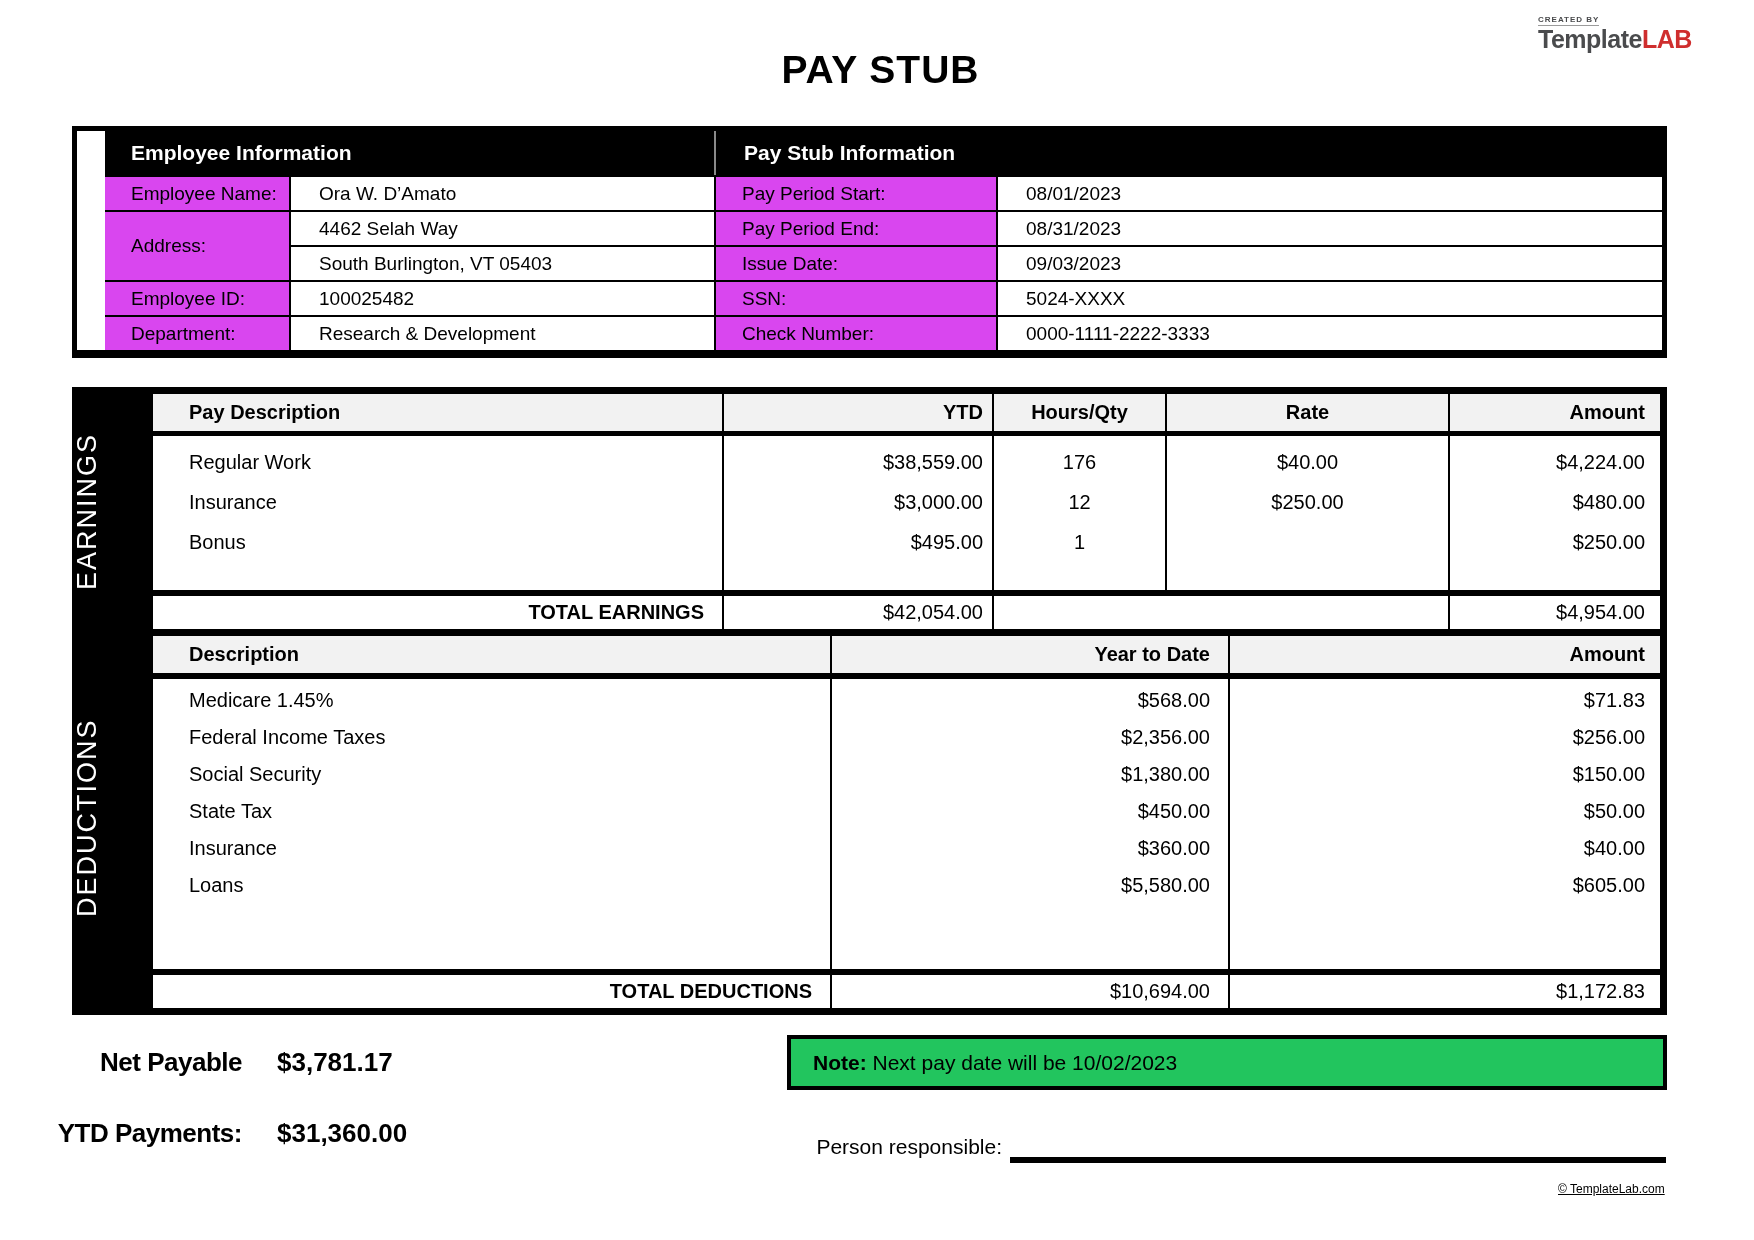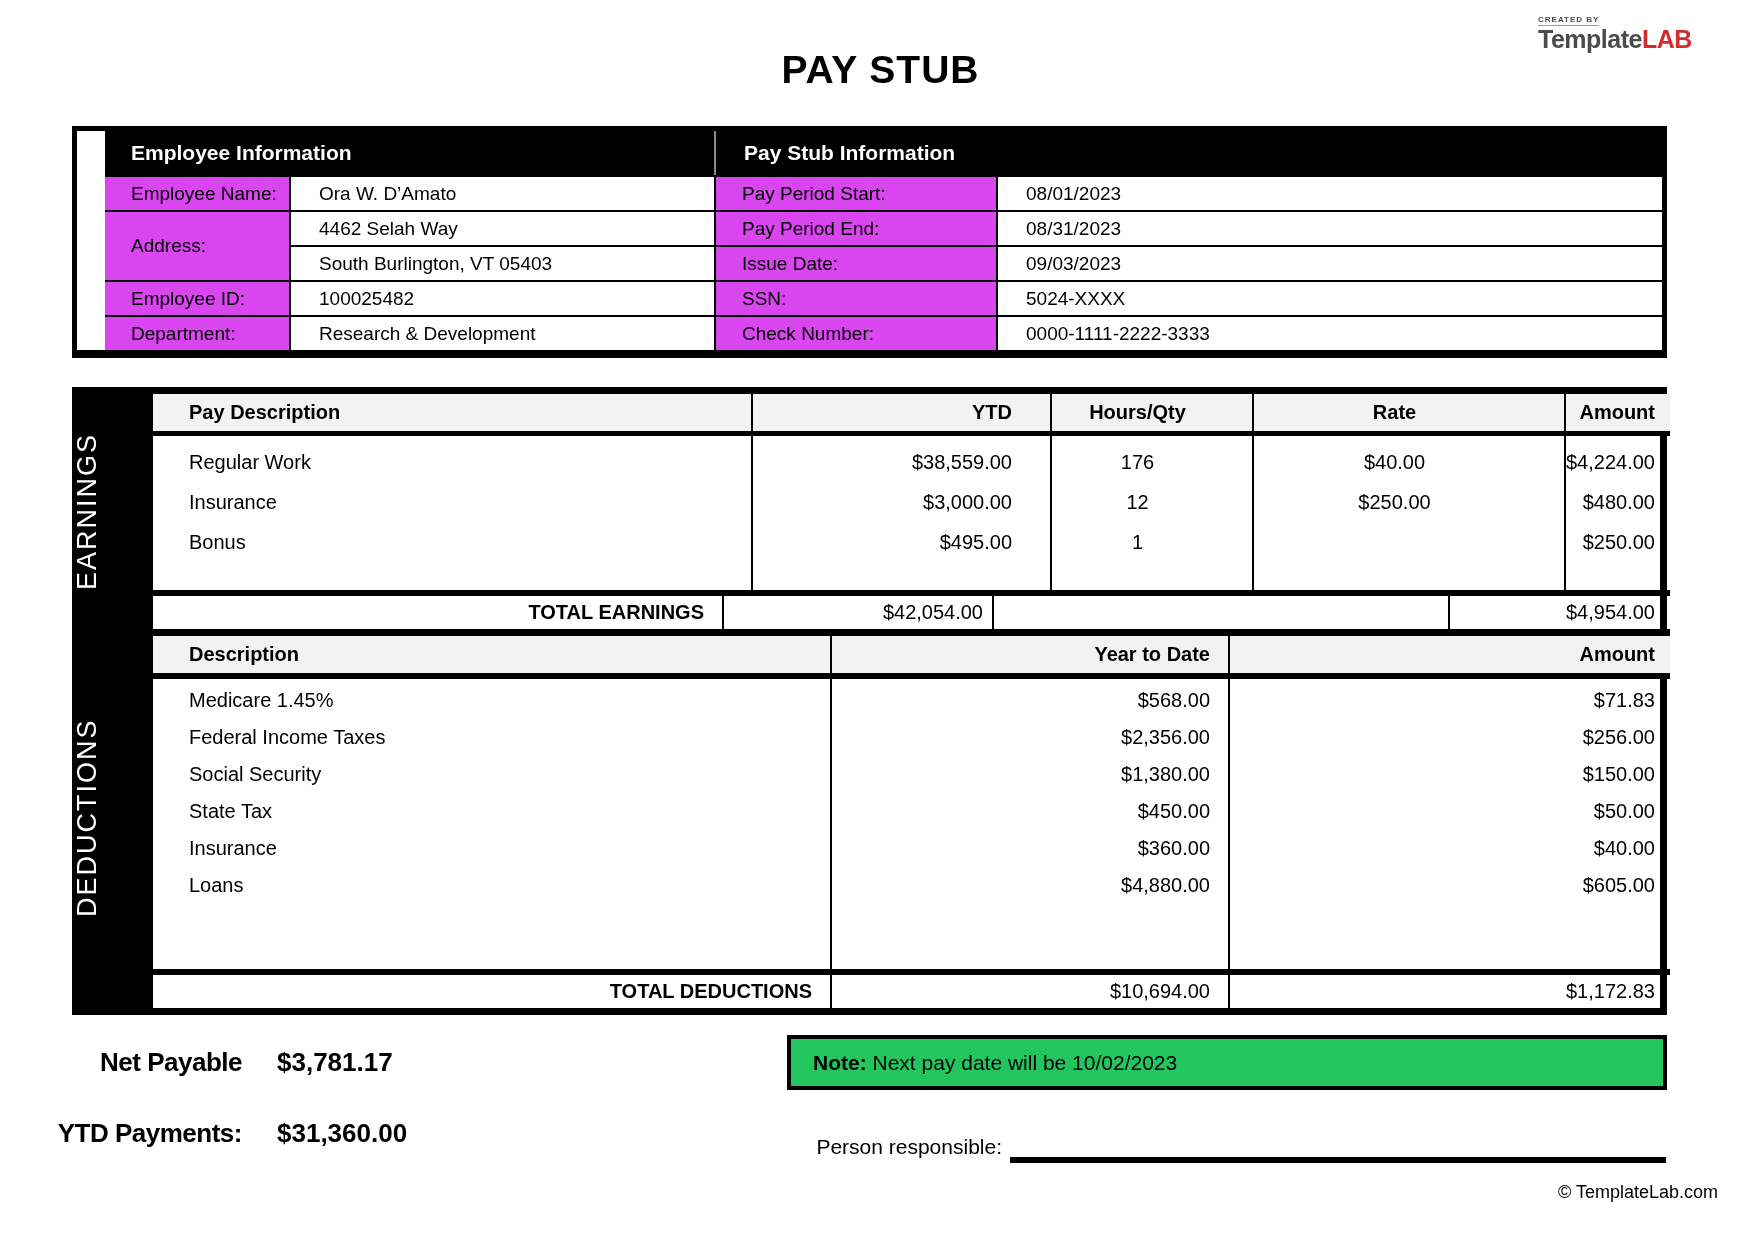--- a/index.html
+++ b/index.html
@@ -34,21 +34,21 @@
 
   
   .main-block { position:absolute; left:72px; top:387px; width:1595px; height:628px;
                 border:7px solid #000; border-left:none; display:flex; background:#fff; }
   .side-rail { width:81px; background:#000; position:relative; flex:none; }
   .rail-label { position:absolute; left:0; width:81px; color:#fff; font-size:27px; letter-spacing:2px;
                 writing-mode:vertical-rl; transform:rotate(180deg); text-align:center; }
   .rail-earnings   { top:0;     height:234px; }
   .rail-deductions { top:234px; height:380px; }
   .tables { flex:1; display:flex; flex-direction:column; }
-  .grid5 { display:grid; grid-template-columns:569px 270px 173px 283px 1fr;gap:29px; }
+  .grid5 { display:grid; grid-template-columns:569px 270px 173px 283px 1fr; }
   .grid4 { display:grid; grid-template-columns:569px 270px 456px 1fr; }
   .grid3 { display:grid; grid-template-columns:677px 398px 1fr; }
   .gcol { border-left:2px solid #000; }
   .gcol:first-child { border-left:none; }
   .hdr-row { background:#f2f2f2; height:42px; border-bottom:5px solid #000; }
   .hdr-row .gcol { font-weight:bold; font-size:20px; line-height:37px; white-space:nowrap; }
   .pad-desc { padding-left:36px; }
   .txt-r { text-align:right; }
   .txt-c { text-align:center; }
   .pr-sm { padding-right:9px; }
@@ -74,21 +74,21 @@
   .ytdp-label { left:30px; top:1118px; }
   .ytdp-value { top:1118px; }
 
   .note-box { position:absolute; left:787px; top:1035px; width:880px; height:55px;
               border:4px solid #000; background:#22c55e; font-size:21px; line-height:47px; padding-left:22px; white-space:nowrap; }
   .note-box b { font-weight:bold; }
 
   .person-label { position:absolute; left:702px; top:1135px; width:300px; text-align:right; font-size:21px; white-space:nowrap; }
   .sign-line { position:absolute; left:1010px; top:1157px; width:656px; height:6px; background:#000; }
 
-  .copyright { position:absolute; left:1558px; top:1182px; font-size:18px; color:#000; white-space:nowrap; }
+  .copyright { position:absolute; left:1558px; top:1182px; font-size:12px; text-decoration:underline; color:#000; white-space:nowrap; }
 </style>
 </head>
 <body>
 
 <div id="page">
 
   <div class="logo">
     <div><span class="createdby">CREATED BY</span></div>
     <div class="brand"><span class="gray">Template</span><span class="red">LAB</span></div>
   </div>
@@ -190,21 +190,21 @@
           <div class="line37">State Tax</div>
           <div class="line37">Insurance</div>
           <div class="line37">Loans</div>
         </div>
         <div class="gcol txt-r pr-lg">
           <div class="line37">$568.00</div>
           <div class="line37">$2,356.00</div>
           <div class="line37">$1,380.00</div>
           <div class="line37">$450.00</div>
           <div class="line37">$360.00</div>
-          <div class="line37">$4,880.00</div>
+          <div class="line37">$5,580.00</div>
         </div>
         <div class="gcol txt-r pr-md">
           <div class="line37">$71.83</div>
           <div class="line37">$256.00</div>
           <div class="line37">$150.00</div>
           <div class="line37">$50.00</div>
           <div class="line37">$40.00</div>
           <div class="line37">$605.00</div>
         </div>
       </div>

